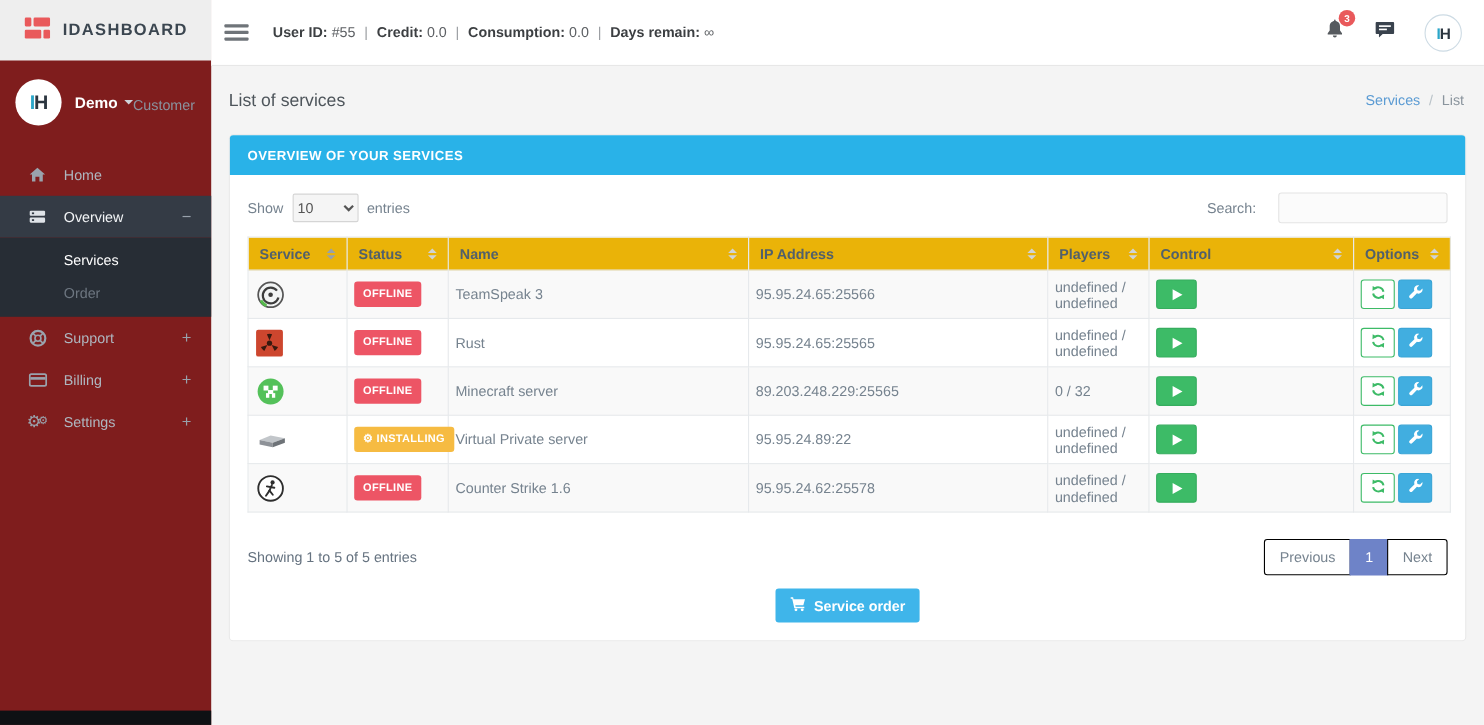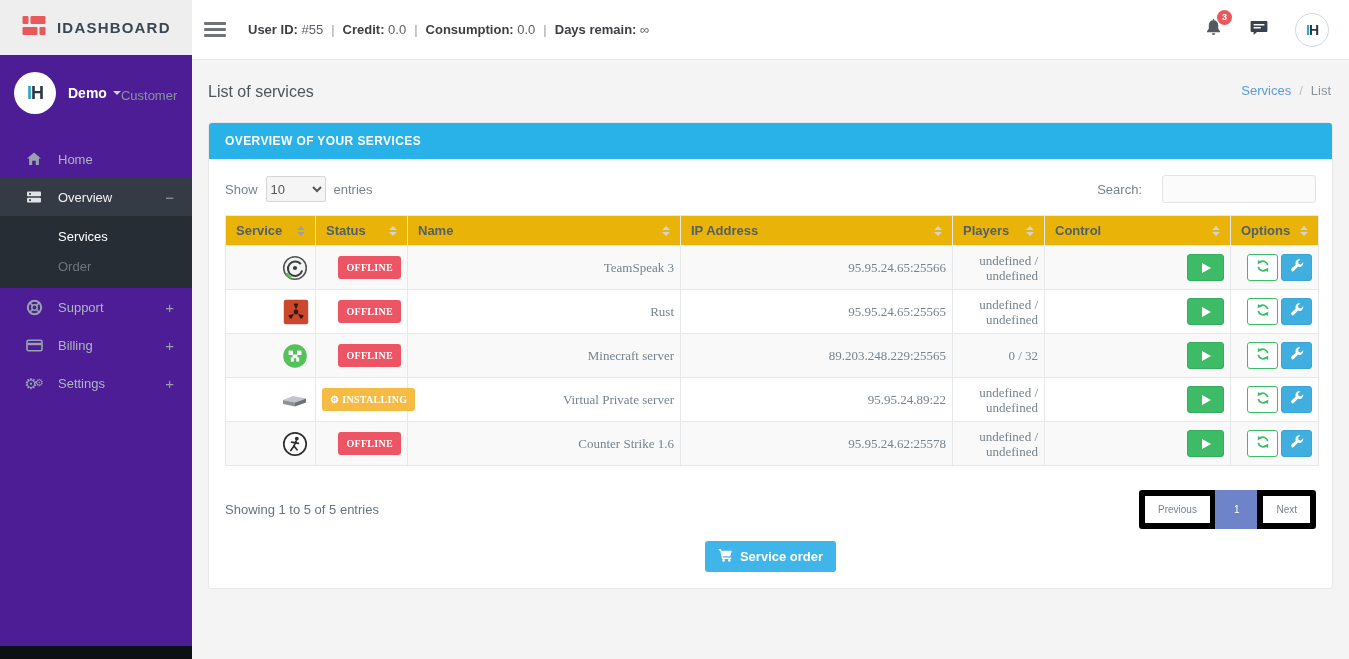--- a/index.html
+++ b/index.html
@@ -1,21 +1,21 @@
 <!DOCTYPE html>
 <html><head>
 <meta charset="utf-8">
 <style>
   * { box-sizing: border-box; margin: 0; padding: 0; }
   html,body { width:1349px; height:659px; overflow:hidden; }
   body { font-family:"Liberation Sans", sans-serif; background:#f4f4f4; }
   .app { display:flex; width:1349px; height:659px; }
 
   
-  .side-col { flex:0 0 192px; width:192px; display:flex; flex-direction:column; background:#4c1d95; }
+  .side-col { flex:0 0 192px; width:192px; display:flex; flex-direction:column; background:#7f1d1d; }
   .brand { height:55px; background:#eeeeee; display:flex; align-items:center; gap:11px; padding-left:22px; cursor:pointer; }
   .brand-text { font-size:15px; font-weight:bold; color:#3b4650; letter-spacing:1.2px; }
   .sidebar { flex:1; }
   .side-footer { height:13px; background:#0e1114; }
 
   .user-block { display:flex; align-items:center; gap:12px; padding:17px 12px 14px 14px; }
   .avatar-circle { border-radius:50%; background:#fff; display:flex; align-items:center; justify-content:center; font-weight:bold; }
   .avatar-lg { width:42px; height:42px; font-size:18px; letter-spacing:-1px; }
   .av-i { color:#2aa6c9; } .av-h { color:#2c3640; }
   .user-meta { display:flex; flex-direction:row; }
@@ -68,40 +68,40 @@
 
   table.services { width:100%; border-collapse:collapse; table-layout:fixed; }
   th, td { border:1px solid #e6e9ec; font-size:13px; }
   th { color:#51606b; font-weight:bold; padding:7px 10px; text-align:left; background:#eab308; cursor:pointer; }
   .th-inner { display:flex; align-items:center; }
   .sort { margin-left:auto; display:flex; flex-direction:column; gap:2px; color:#d0d4d8; }
   .sort.sorted { color:#97a1ab; }
   .sort i { width:0; height:0; border-left:4px solid transparent; border-right:4px solid transparent; display:block; }
   .sort .up { border-bottom:4px solid currentColor; }
   .sort .dn { border-top:4px solid currentColor; }
-  td { color:#76838f; text-align:right; vertical-align:middle; height:44px; padding:4px 6px; line-height:15px;font-family:Liberation Serif, serif; }
+  td { color:#76838f; text-align:left; vertical-align:middle; height:44px; padding:4px 6px; line-height:15px; }
   tbody tr:nth-child(odd) { background:#f9f9f9; }
   tbody tr:nth-child(even) { background:#ffffff; }
   .svc-icon { display:inline-flex; align-items:center; justify-content:center; vertical-align:middle; }
 
   .badge { display:inline-block; padding:4px 8px; border-radius:3px; color:#fff; font-size:10px; font-weight:bold; letter-spacing:.3px; }
   .badge[data-status="offline"] { background:#ed5565; }
   .badge[data-status="installing"] { background:#f6bb42; }
   .badge .gear { display:none; margin-right:3px; font-size:10px; }
   .badge[data-status="installing"] .gear { display:inline; }
 
   .btn-play { width:37px; height:27px; background:#3dbb67; border:1px solid #36ad5e; border-radius:3px; display:inline-flex; align-items:center; justify-content:center; cursor:pointer; }
   .play-tri { width:0; height:0; border-left:9px solid #fff; border-top:5.5px solid transparent; border-bottom:5.5px solid transparent; margin-left:2px; }
   .opt-group { display:inline-flex; gap:3px; }
   .btn-refresh { width:31px; height:27px; background:#fff; border:1px solid #3dbb67; border-radius:3px; display:inline-flex; align-items:center; justify-content:center; cursor:pointer; }
   .btn-wrench { width:31px; height:27px; background:#41aee0; border:1px solid #3aa5d6; border-radius:3px; display:inline-flex; align-items:center; justify-content:center; cursor:pointer; }
 
   .table-footer { display:flex; align-items:center; justify-content:space-between; margin-top:24px; font-size:13px; color:#667380; }
   .pager { display:inline-flex; }
-  .page-btn { border:6px solid #000000; background:#fff; color:#76838f; font-size:10px; padding:8px 13px; margin-left:-1px; cursor:pointer; font-family:inherit; }
+  .page-btn { border:1px solid #000000; background:#fff; color:#76838f; font-size:13px; padding:8px 13px; margin-left:-1px; cursor:pointer; font-family:inherit; }
   .page-btn.first { border-radius:3px 0 0 3px; margin-left:0; }
   .page-btn.last { border-radius:0 3px 3px 0; }
   .page-btn.active { background:#6e83c8; border-color:#6e83c8; color:#fff; }
 
   .order-row { display:flex; justify-content:center; margin-top:12px; }
   .btn-order { display:inline-flex; align-items:center; gap:7px; background:#3fb5ea; color:#fff; font-weight:bold; font-size:13px; border:none; border-radius:3px; padding:7px 13px; cursor:pointer; font-family:inherit; }
 </style>
 </head>
 <body>
 

